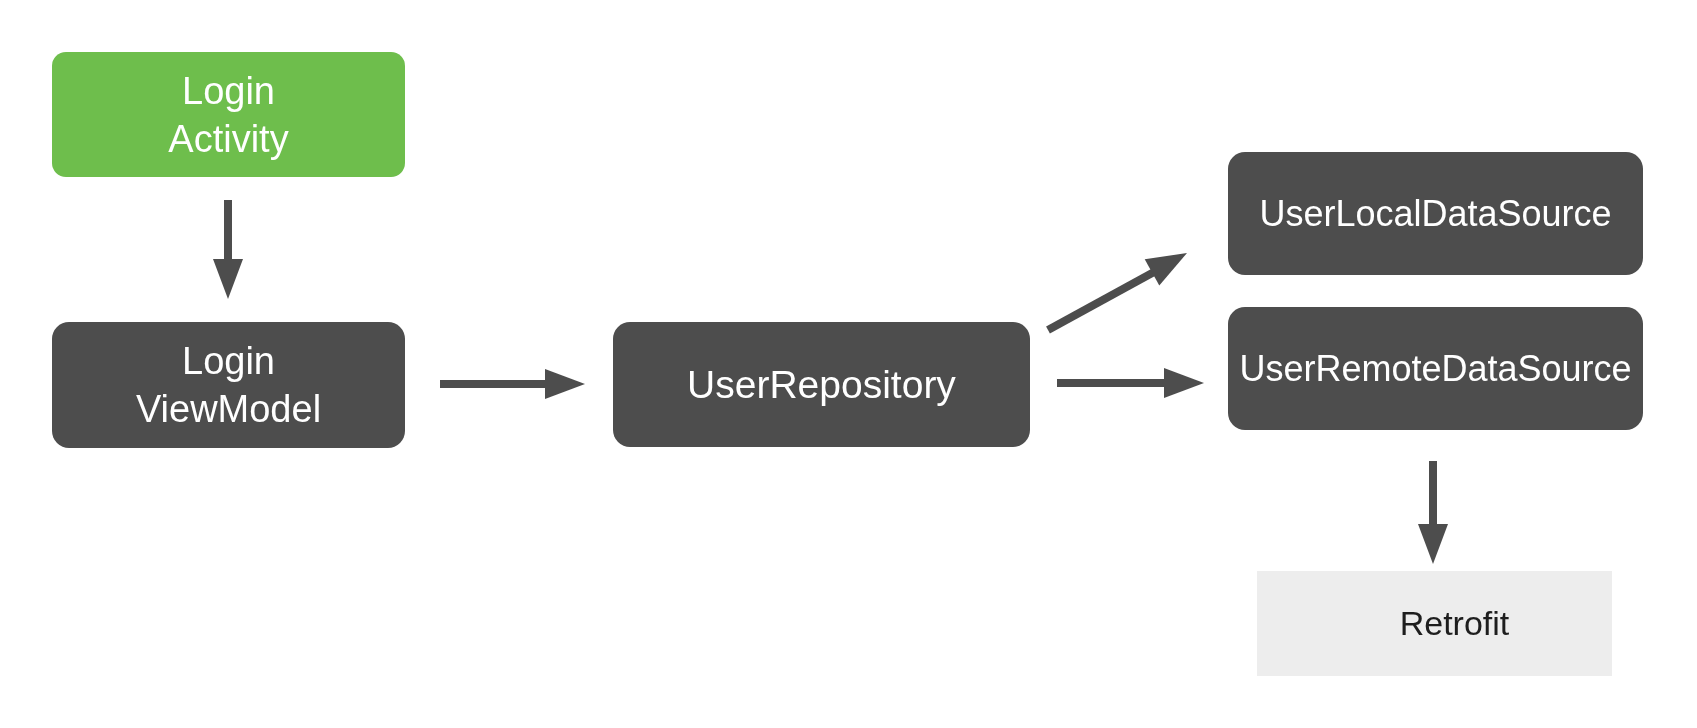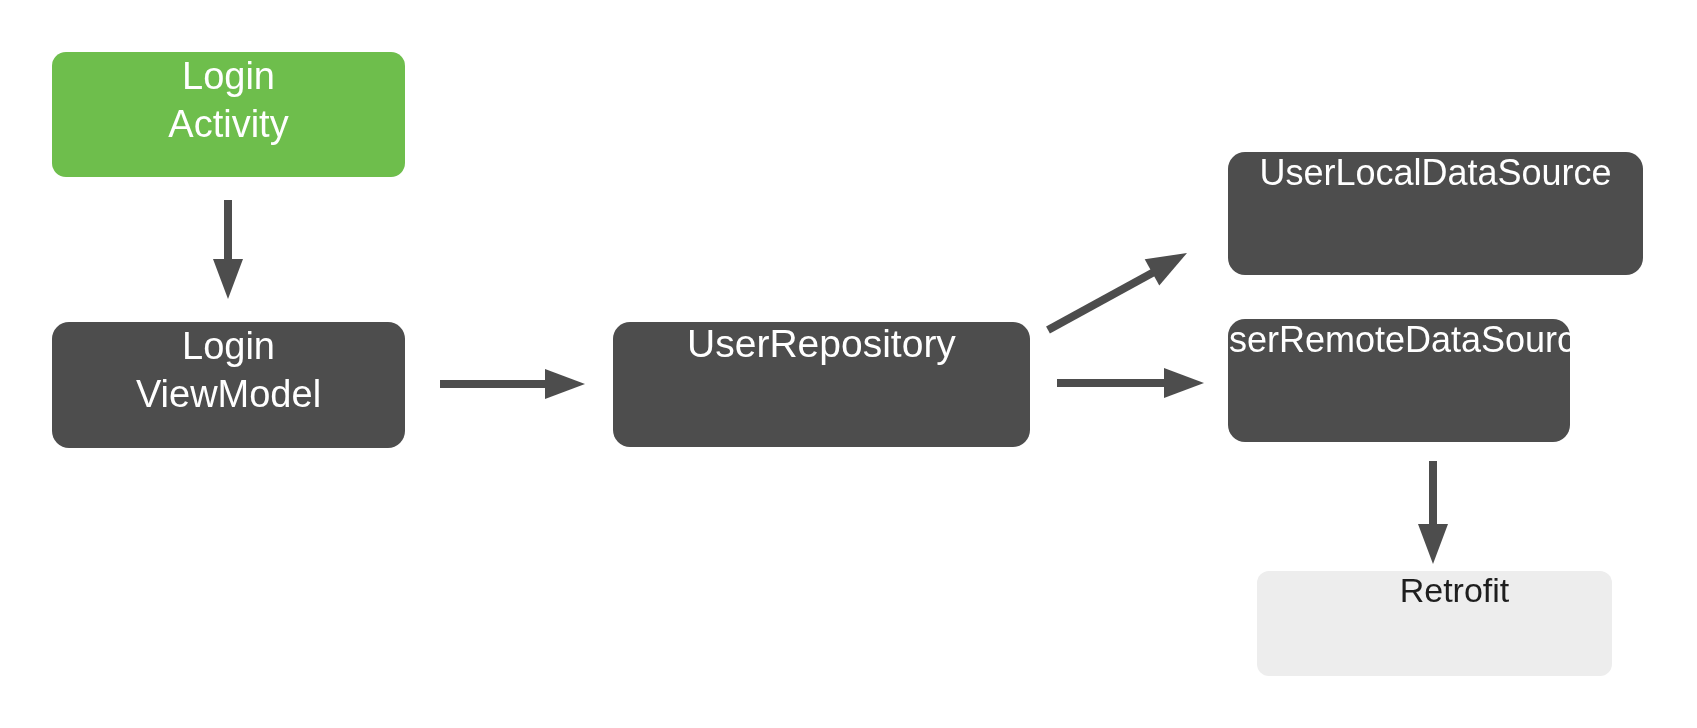--- a/index.html
+++ b/index.html
@@ -11,43 +11,44 @@
     position: relative;
     width: 1697px;
     height: 728px;
     background: #ffffff;
     overflow: hidden;
     font-family: "Liberation Sans", "DejaVu Sans", sans-serif;
   }
   .node {
     position: absolute;
     display: flex;
+    align-items: center;
     justify-content: center;
     text-align: center;
     box-sizing: border-box;
     border-radius: 14px;
     color: #ffffff;
   }
   .node .label {
     white-space: pre-line;
   }
   .node.activity   { background: var(--activity-green, #6EBE4C); }
   .node.component  { background: var(--component-dark, #4D4D4D); border-radius: 17px; }
   .node.library    {
     background: var(--library-light, #EDEDED);
     color: var(--text-dark, #1E1E1E);
-    border-radius: 12px;
+    border-radius: 0;
     padding-left: 40px;
   }
 
   #node-login-activity  { left: 52px;   top: 52px;  width: 353px; height: 125px; font-size: 38px; line-height: 48px; }
   #node-login-viewmodel { left: 52px;   top: 322px; width: 353px; height: 126px; font-size: 38px; line-height: 48px; }
   #node-user-repository { left: 613px;  top: 322px; width: 417px; height: 125px; font-size: 39px; }
   #node-user-local      { left: 1228px; top: 152px; width: 415px; height: 123px; font-size: 36px; }
-  #node-user-remote     { left: 1228px; top: 319px; width: 342px; height: 123px; font-size: 36px; }
+  #node-user-remote     { left: 1228px; top: 307px; width: 415px; height: 123px; font-size: 36px; }
   #node-retrofit        { left: 1257px; top: 571px; width: 355px; height: 105px; font-size: 34px; }
 
   .overlay {
     position: absolute;
     left: 0;
     top: 0;
     width: 1697px;
     height: 728px;
     pointer-events: none;
   }

